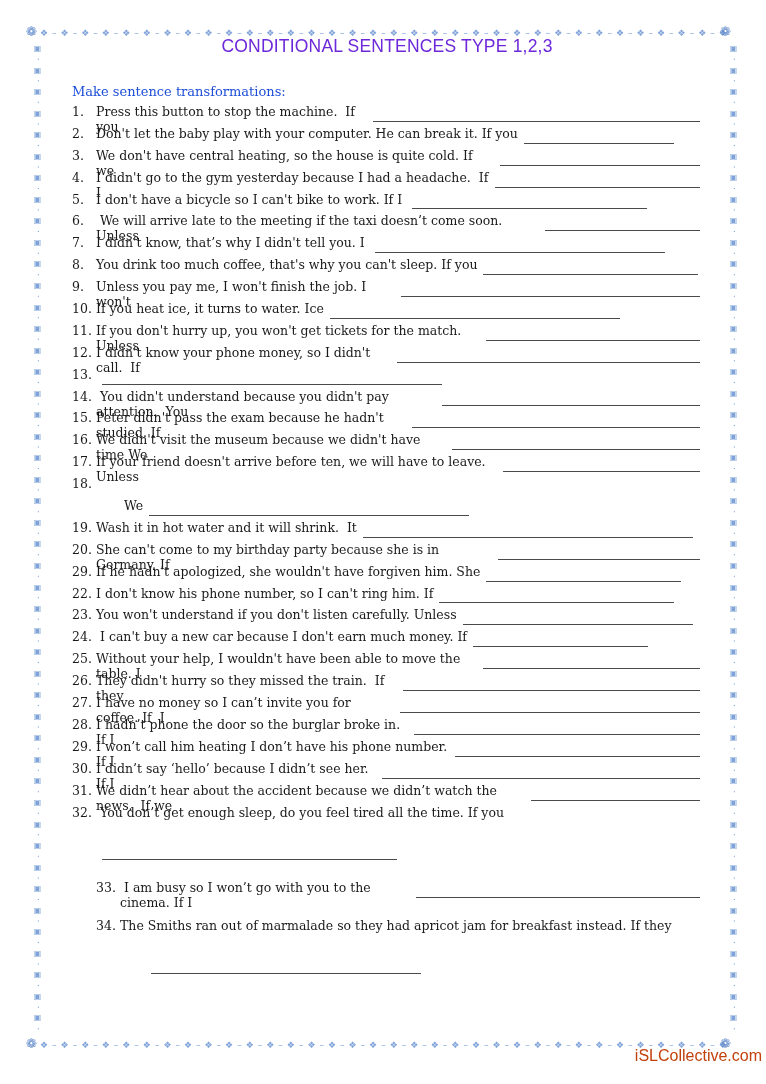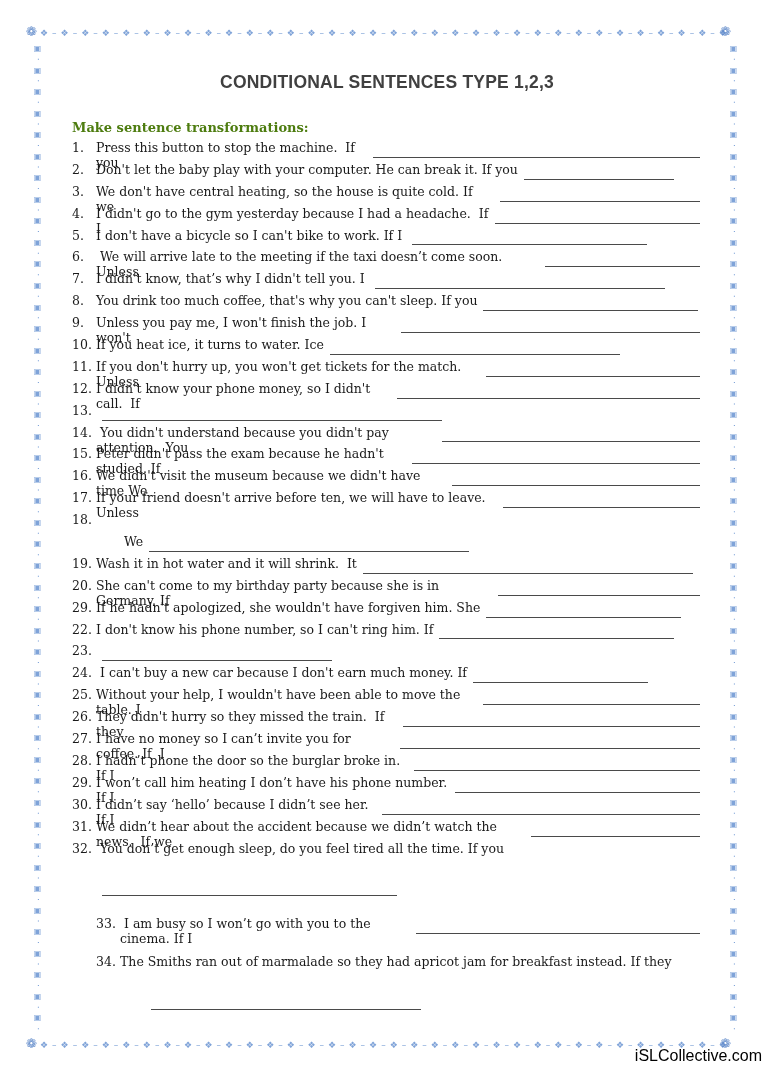--- a/index.html
+++ b/index.html
@@ -26,42 +26,42 @@
     position:absolute; color:#5d88c9; font-family:"DejaVu Sans", sans-serif;
     font-size:13px; line-height:13px;
   }
   .c-tl { left:26px; top:25px; }
   .c-tr { left:720px; top:25px; }
   .c-bl { left:26px; top:1037px; }
   .c-br { left:720px; top:1037px; }
 
   .content { position:absolute; left:72px; top:0; width:630px; }
   .title {
-    margin-top:72px; text-align:center;
-    font-family:"Liberation Sans", sans-serif; font-weight:bold;
-    font-size:17.5px; color:#404040; letter-spacing:0.2px;
-  }
-  .instructions { margin-top:27px; font-size:13px; font-weight:bold; color:#4d7c0f; }
+    margin-top:36px; text-align:center;
+    font-family:"Liberation Sans", sans-serif; font-weight:normal;
+    font-size:17.5px; color:#6d28d9; letter-spacing:0.2px;
+  }
+  .instructions { margin-top:27px; font-size:13px; font-weight:normal; color:#1d4ed8; }
   .items { margin-top:5px; }
   .row {
     display:flex; align-items:baseline; height:21.9px;
     font-size:12.5px; color:#1a1a1a;
   }
   .row.indent { padding-left:24px; }
   .row.gap { margin-top:16px; }
   .num { flex:0 0 24px; }
   .txt { white-space:pre-wrap; }
   .blank {
     flex:0 1 auto; min-width:30px; height:1px;
     border-bottom:1px solid #4a4a4a;
     align-self:flex-end; margin:0 2px 4px 6px;
   }
   .watermark {
     position:absolute; top:1047px; right:4px;
-    font-family:"Liberation Sans", sans-serif; font-size:16px; color:#000000;
+    font-family:"Liberation Sans", sans-serif; font-size:16px; color:#c2410c;
   }
 </style>
 </head>
 <body>
 
 <div class="page">
 
   <div class="b-h b-top">❖–❖–❖–❖–❖–❖–❖–❖–❖–❖–❖–❖–❖–❖–❖–❖–❖–❖–❖–❖–❖–❖–❖–❖–❖–❖–❖–❖–❖–❖–❖–❖–❖–❖–❖–❖–❖–❖–❖–❖–</div>
   <div class="b-h b-bot">❖–❖–❖–❖–❖–❖–❖–❖–❖–❖–❖–❖–❖–❖–❖–❖–❖–❖–❖–❖–❖–❖–❖–❖–❖–❖–❖–❖–❖–❖–❖–❖–❖–❖–❖–❖–❖–❖–❖–❖–</div>
   <div class="b-v b-left">▣·▣·▣·▣·▣·▣·▣·▣·▣·▣·▣·▣·▣·▣·▣·▣·▣·▣·▣·▣·▣·▣·▣·▣·▣·▣·▣·▣·▣·▣·▣·▣·▣·▣·▣·▣·▣·▣·▣·▣·▣·▣·▣·▣·▣·▣·▣·▣·▣·▣·▣·▣·▣·▣·▣·▣·▣·▣·▣·▣·</div>
@@ -181,20 +181,21 @@
           <span class="txt">If he hadn't apologized, she wouldn't have forgiven him. She</span>
           <span class="blank" style="width: 195px;"></span>
         </div>
         <div class="row">
           <span class="num">22.</span>
           <span class="txt">I don't know his phone number, so I can't ring him. If</span>
           <span class="blank" style="width: 235px;"></span>
         </div>
         <div class="row">
           <span class="num">23.</span>
+          <span class="txt">You won't understand if you don't listen carefully. Unless</span>
           <span class="blank" style="width: 230px;"></span>
         </div>
         <div class="row">
           <span class="num">24.</span>
           <span class="txt"> I can't buy a new car because I don't earn much money. If</span>
           <span class="blank" style="width: 175px;"></span>
         </div>
         <div class="row">
           <span class="num">25.</span>
           <span class="txt">Without your help, I wouldn't have been able to move the table. I</span>

